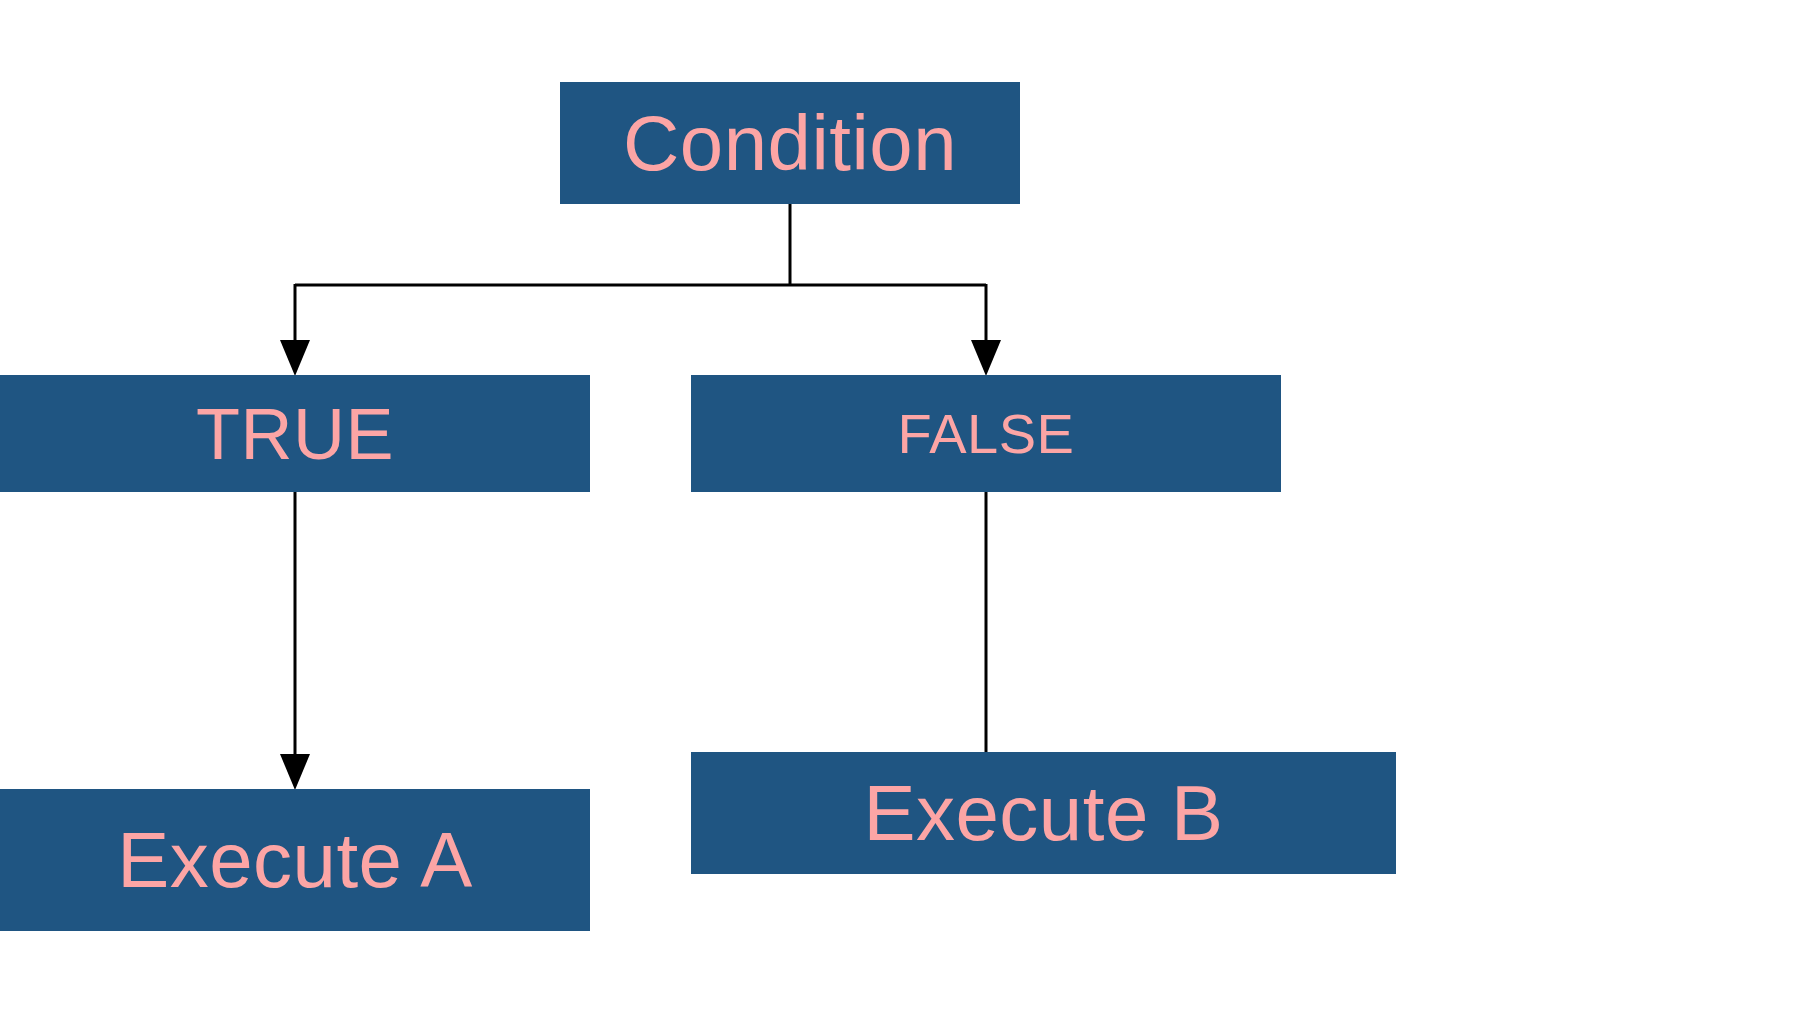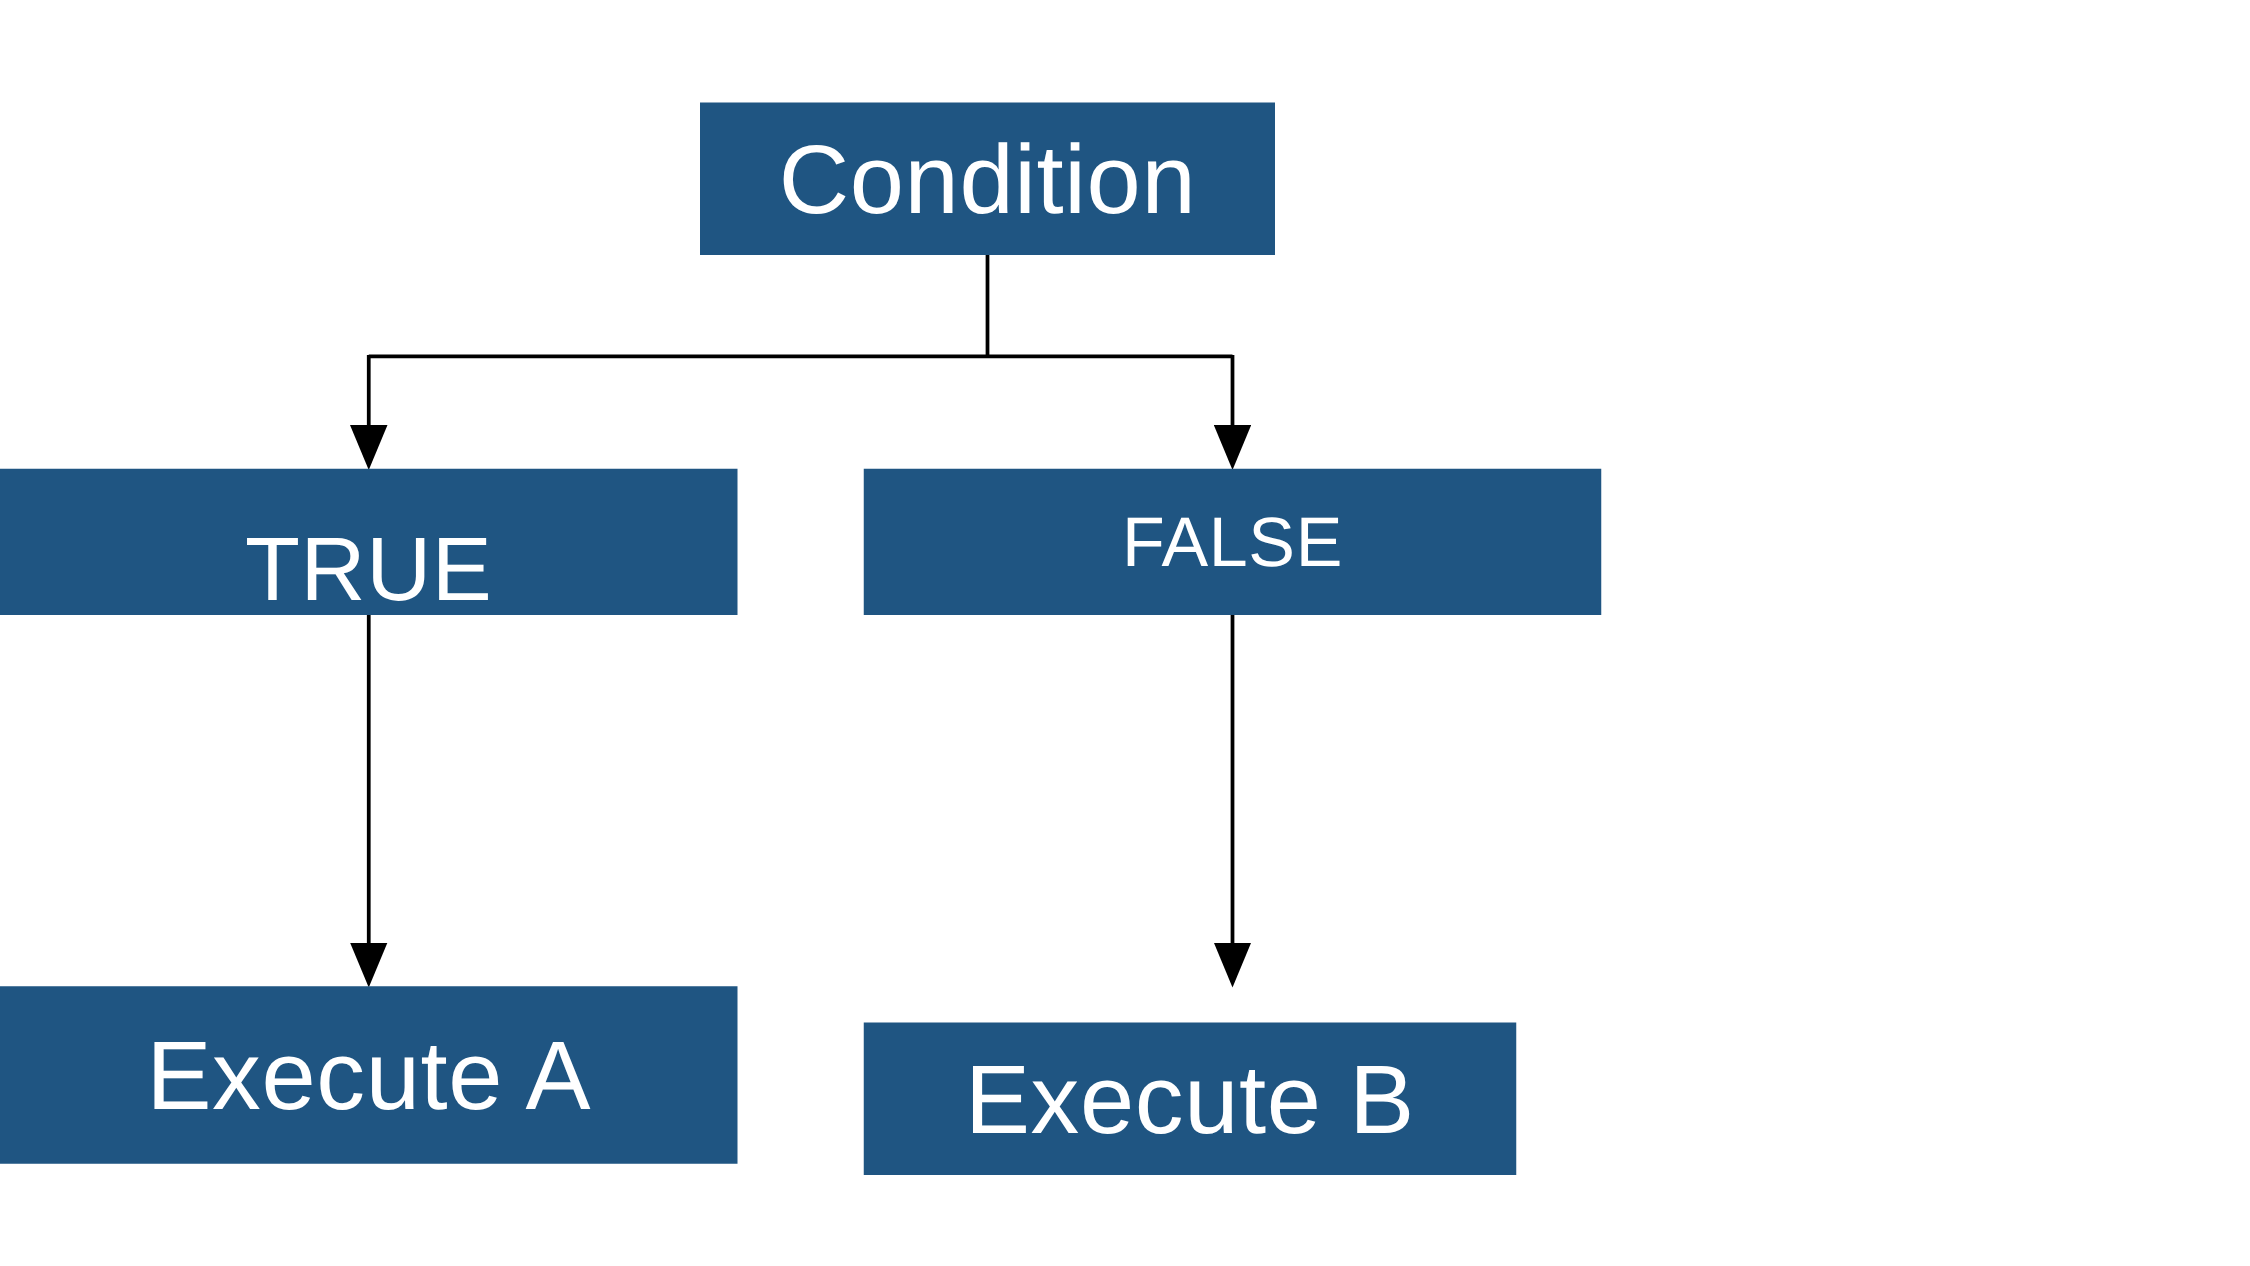--- a/index.html
+++ b/index.html
@@ -12,59 +12,58 @@
       height: 1013px;
       background: #ffffff;
       font-family: -apple-system, "Helvetica Neue", Helvetica, Arial, sans-serif;
       font-weight: 300;
       position: relative;
       overflow: hidden;
     }
     .box {
       position: absolute;
       background: #1f5582;
-      color: #ffffff;
+      color: #fca5a5;
       display: flex;
       align-items: center;
       justify-content: center;
       font-size: 78px;
       line-height: 1;
       letter-spacing: 0.5px;
     }
     .condition-box {
       left: 560px;
       top: 82px;
       width: 460px;
       height: 122px;
     }
     .true-box {
       left: 0;
       top: 375px;
       width: 590px;
       height: 117px;
       font-size: 72px;
-      align-items: flex-end;
     }
     .false-box {
       left: 691px;
       top: 375px;
       width: 590px;
       height: 117px;
       font-size: 56px;
     }
     .execute-a-box {
       left: 0;
       top: 789px;
       width: 590px;
       height: 142px;
     }
     .execute-b-box {
       left: 691px;
-      top: 818px;
-      width: 522px;
+      top: 752px;
+      width: 705px;
       height: 122px;
     }
     svg.connectors {
       position: absolute;
       left: 0;
       top: 0;
       width: 1800px;
       height: 1013px;
       pointer-events: none;
     }

